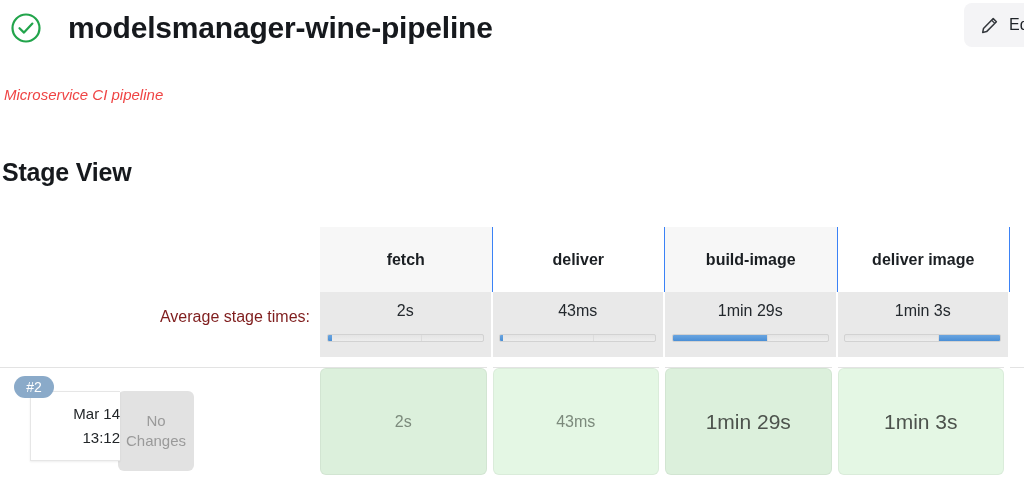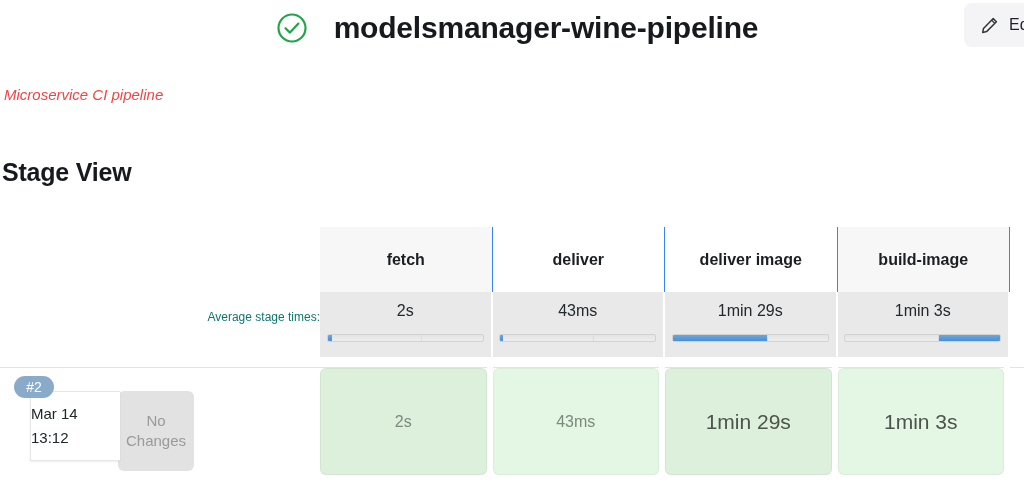--- a/index.html
+++ b/index.html
@@ -20,21 +20,20 @@
   }
 
   
   .page-header {
     position: absolute;
     left: 0; top: 0;
     width: 1024px;
     height: 56px;
     display: flex;
     align-items: center;
-    justify-content: center;
   }
   .status-icon {
     margin-left: 8px;
     width: 36px;
     height: 36px;
     display: flex;
     align-items: center;
     justify-content: center;
     flex: none;
   }
@@ -197,21 +196,21 @@
     left: 16px;
     top: 15px;
     width: 90px;
     height: 70px;
     background: #ffffff;
     border: 1px solid #e6e6e6;
     border-right: none;
     box-sizing: border-box;
     display: flex;
     flex-direction: column;
-    align-items: flex-start;
+    align-items: flex-end;
     justify-content: center;
     gap: 8px;
     z-index: 2;
     box-shadow: 0 1px 2px rgba(0,0,0,0.07);
   }
   .run-card .run-date,
   .run-card .run-time {
     font-size: 15px;
     color: #222629;
     line-height: 16px;
@@ -268,24 +267,23 @@
   .result-inner.small   { font-size: 16px; color: #7c8a7c; }
   .result-inner.large   { font-size: 21px; color: #4d534d; }
 
   
   .avg-labels {
     position: absolute;
     left: 0;
     top: 303px;
     width: 310px;
     text-align: right;
-    font-size: 12px;
-    color: #0f766e;
+    font-size: 16px;
+    color: #7f1d1d;
     line-height: 28px;
-    padding-left: 10px;
   }
   .avg-labels .ul { text-decoration: underline; }
 </style>
 </head>
 <body>
 
 <div id="app">
 
   <div class="page-header">
     <div class="status-icon">
@@ -312,22 +310,22 @@
   <div class="section-title">Stage View</div>
 
   <div class="avg-labels">
     <div>Average stage times:</div>
   </div>
 
   <div class="stage-table">
     <div class="head-row" id="head-row">
         <div class="head-cell alt">fetch</div>
         <div class="head-cell ">deliver</div>
+        <div class="head-cell alt">build-image</div>
         <div class="head-cell ">deliver image</div>
-        <div class="head-cell alt">build-image</div>
       </div>
     <div class="avg-row" id="avg-row">
         <div class="avg-cell">
           <div class="avg-time">2s</div>
           <div class="progress-track">
             <div class="progress-fill" style="left: 0%; width: 3%;"></div>
             <div class="progress-divider" style="left: 60%;"></div>
           </div>
         </div>
         <div class="avg-cell">

